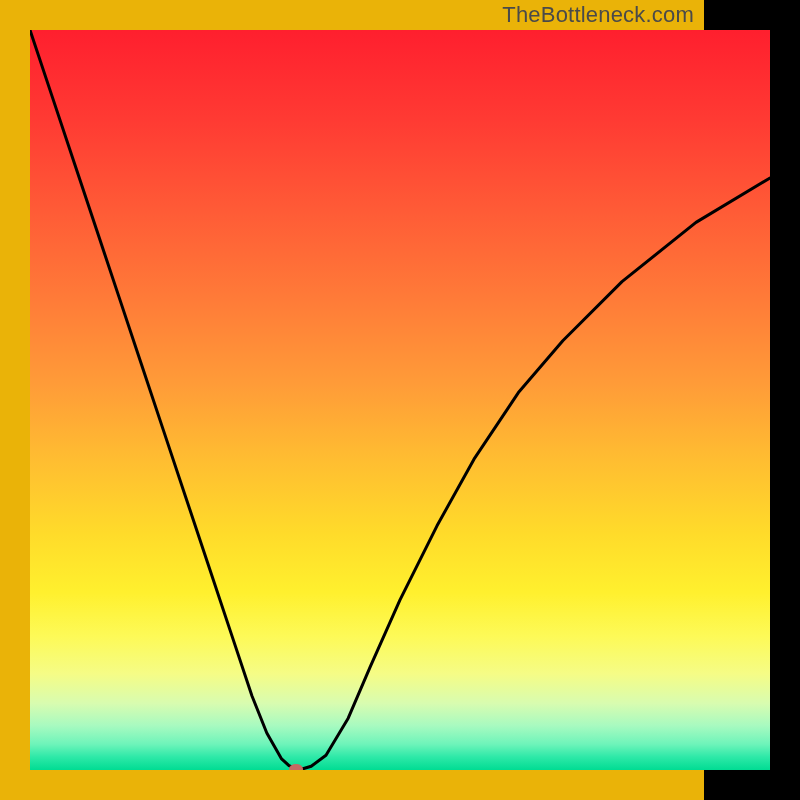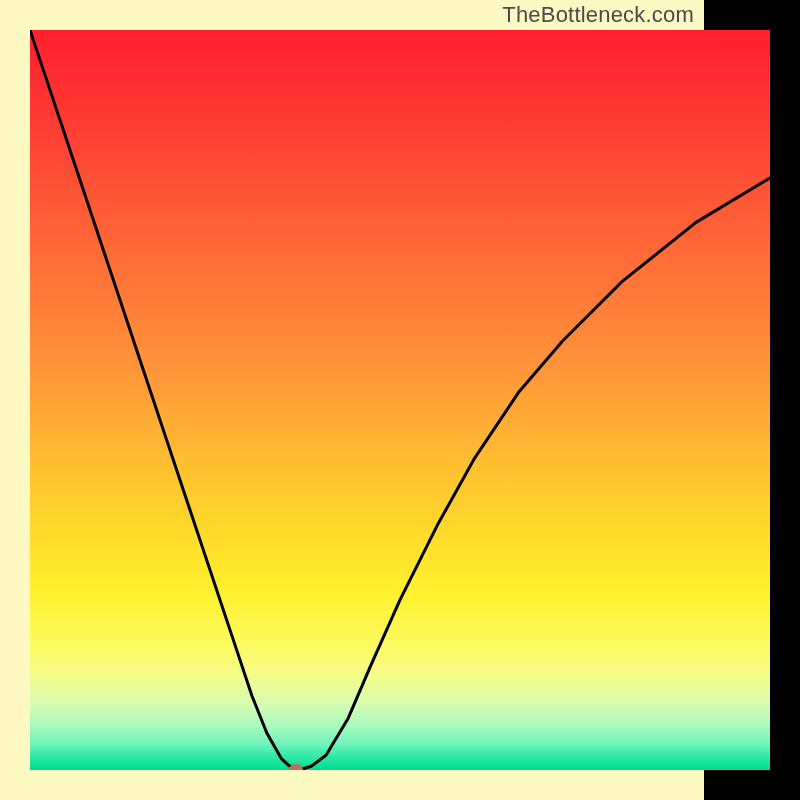--- a/index.html
+++ b/index.html
@@ -10,21 +10,21 @@
     background: #000;
     overflow: hidden;
     font-family: Arial, Helvetica, sans-serif;
   }
   .frame {
     position: absolute;
     top: 0;
     left: 0;
     width: 704px;
     height: 800px;
-    background: #fef9c3;
+    background: #eab308;
   }
   .watermark {
     position: absolute;
     top: 2px;
     right: 10px;
     font-size: 22px;
     font-weight: 500;
     color: #4a4a4a;
     letter-spacing: 0.2px;
     z-index: 5;

